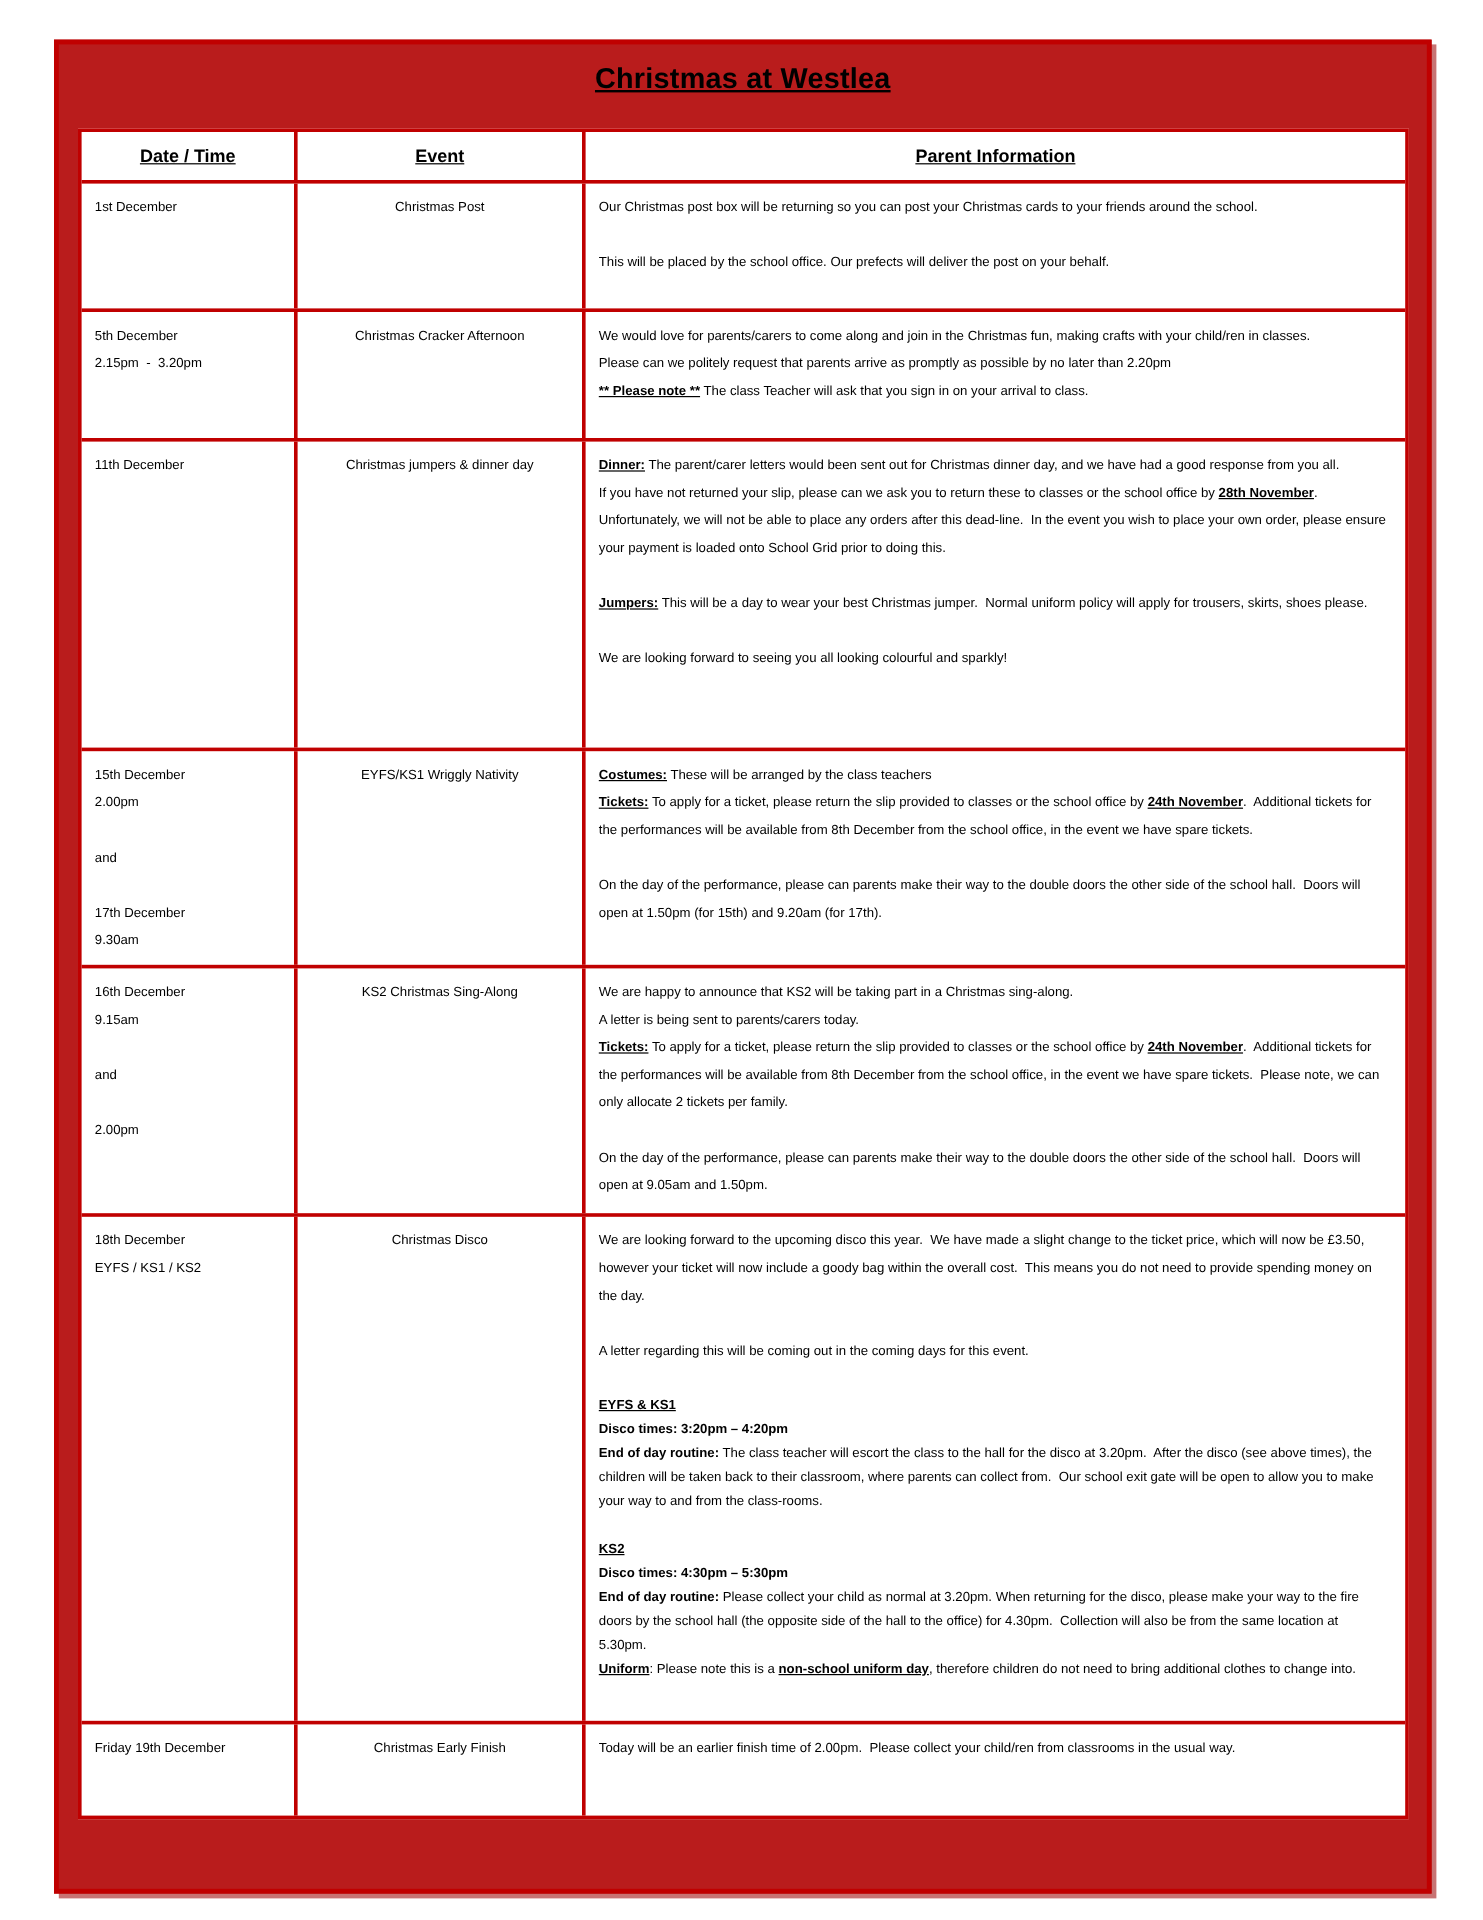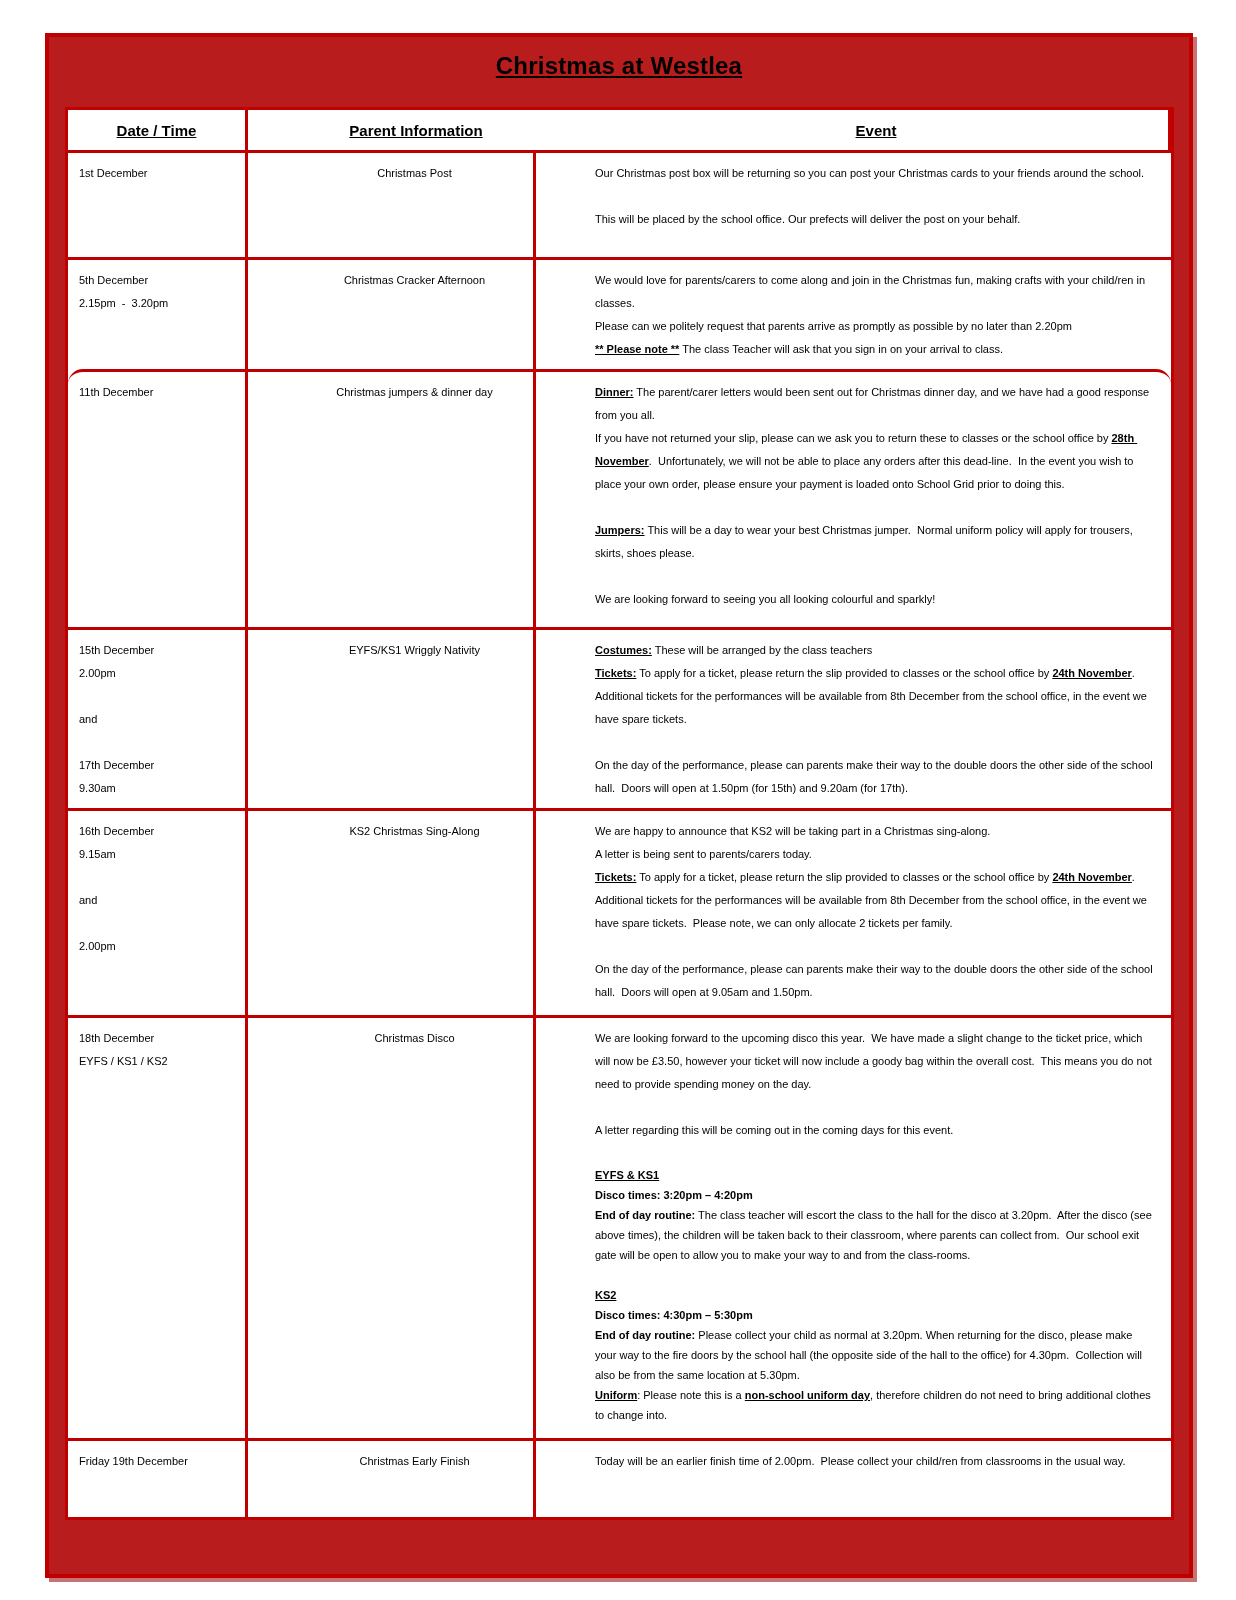--- a/index.html
+++ b/index.html
@@ -16,57 +16,57 @@
   .title{
     text-align:center;margin-top:15px;
     font-size:24px;font-weight:bold;text-decoration:underline;
     letter-spacing:.2px;
   }
   .doc-table{
     margin:27px 15px 0 16px;
     border:3px solid #C00000;background:#ffffff;
   }
   .trow{
-    display:grid;grid-template-columns:180px 240px 1fr;gap:48px;
+    display:grid;grid-template-columns:180px 240px 1fr;
   }
   .tbody .trow{border-top:3px solid #C00000;}
   .cell{box-sizing:border-box;font-size:11px;line-height:23px;}
   .c1,.c2{border-right:3px solid #C00000;}
   .hcell{
     font-size:15px;font-weight:bold;text-align:center;
     padding:9px 4px 8px 4px;min-height:40px;
   }
   .hcell span{text-decoration:underline;}
   .date-cell{padding:9px 8px 8px 11px;}
   .event-cell{padding:9px 6px 8px 6px;text-align:center;}
   .info-cell{padding:9px 16px 8px 11px;}
   .date-line{white-space:pre-wrap;min-height:23px;}
   .para{white-space:pre-wrap;min-height:23px;}
   .para.tight{line-height:20px;min-height:20px;}
   .b{font-weight:bold;}
   .u{text-decoration:underline;}
   
   .tbody .trow:nth-child(1){min-height:104px;}
   .tbody .trow:nth-child(2){min-height:105px;}
-  .tbody .trow:nth-child(3){min-height:255px;border-radius:15px;}
+  .tbody .trow:nth-child(3){min-height:255px;}
   .tbody .trow:nth-child(4){min-height:162px;}
   .tbody .trow:nth-child(5){min-height:204px;}
   .tbody .trow:nth-child(6){min-height:420px;}
   .tbody .trow:nth-child(7){min-height:76px;}
 </style>
 </head>
 <body>
 
 <div class="frame">
   <div class="title">Christmas at Westlea</div>
   <div class="doc-table">
     <div class="trow">
       <div class="cell hcell c1"><span>Date / Time</span></div>
+      <div class="cell hcell c2"><span>Event</span></div>
       <div class="cell hcell c3"><span>Parent Information</span></div>
-      <div class="cell hcell c2"><span>Event</span></div>
     </div>
     <div class="tbody">
         <div class="trow">
           <div class="cell date-cell c1">
             <div class="date-line">1st December</div>
           </div>
           <div class="cell event-cell c2">
             <div class="event-label">Christmas Post</div>
           </div>
           <div class="cell info-cell c3">

